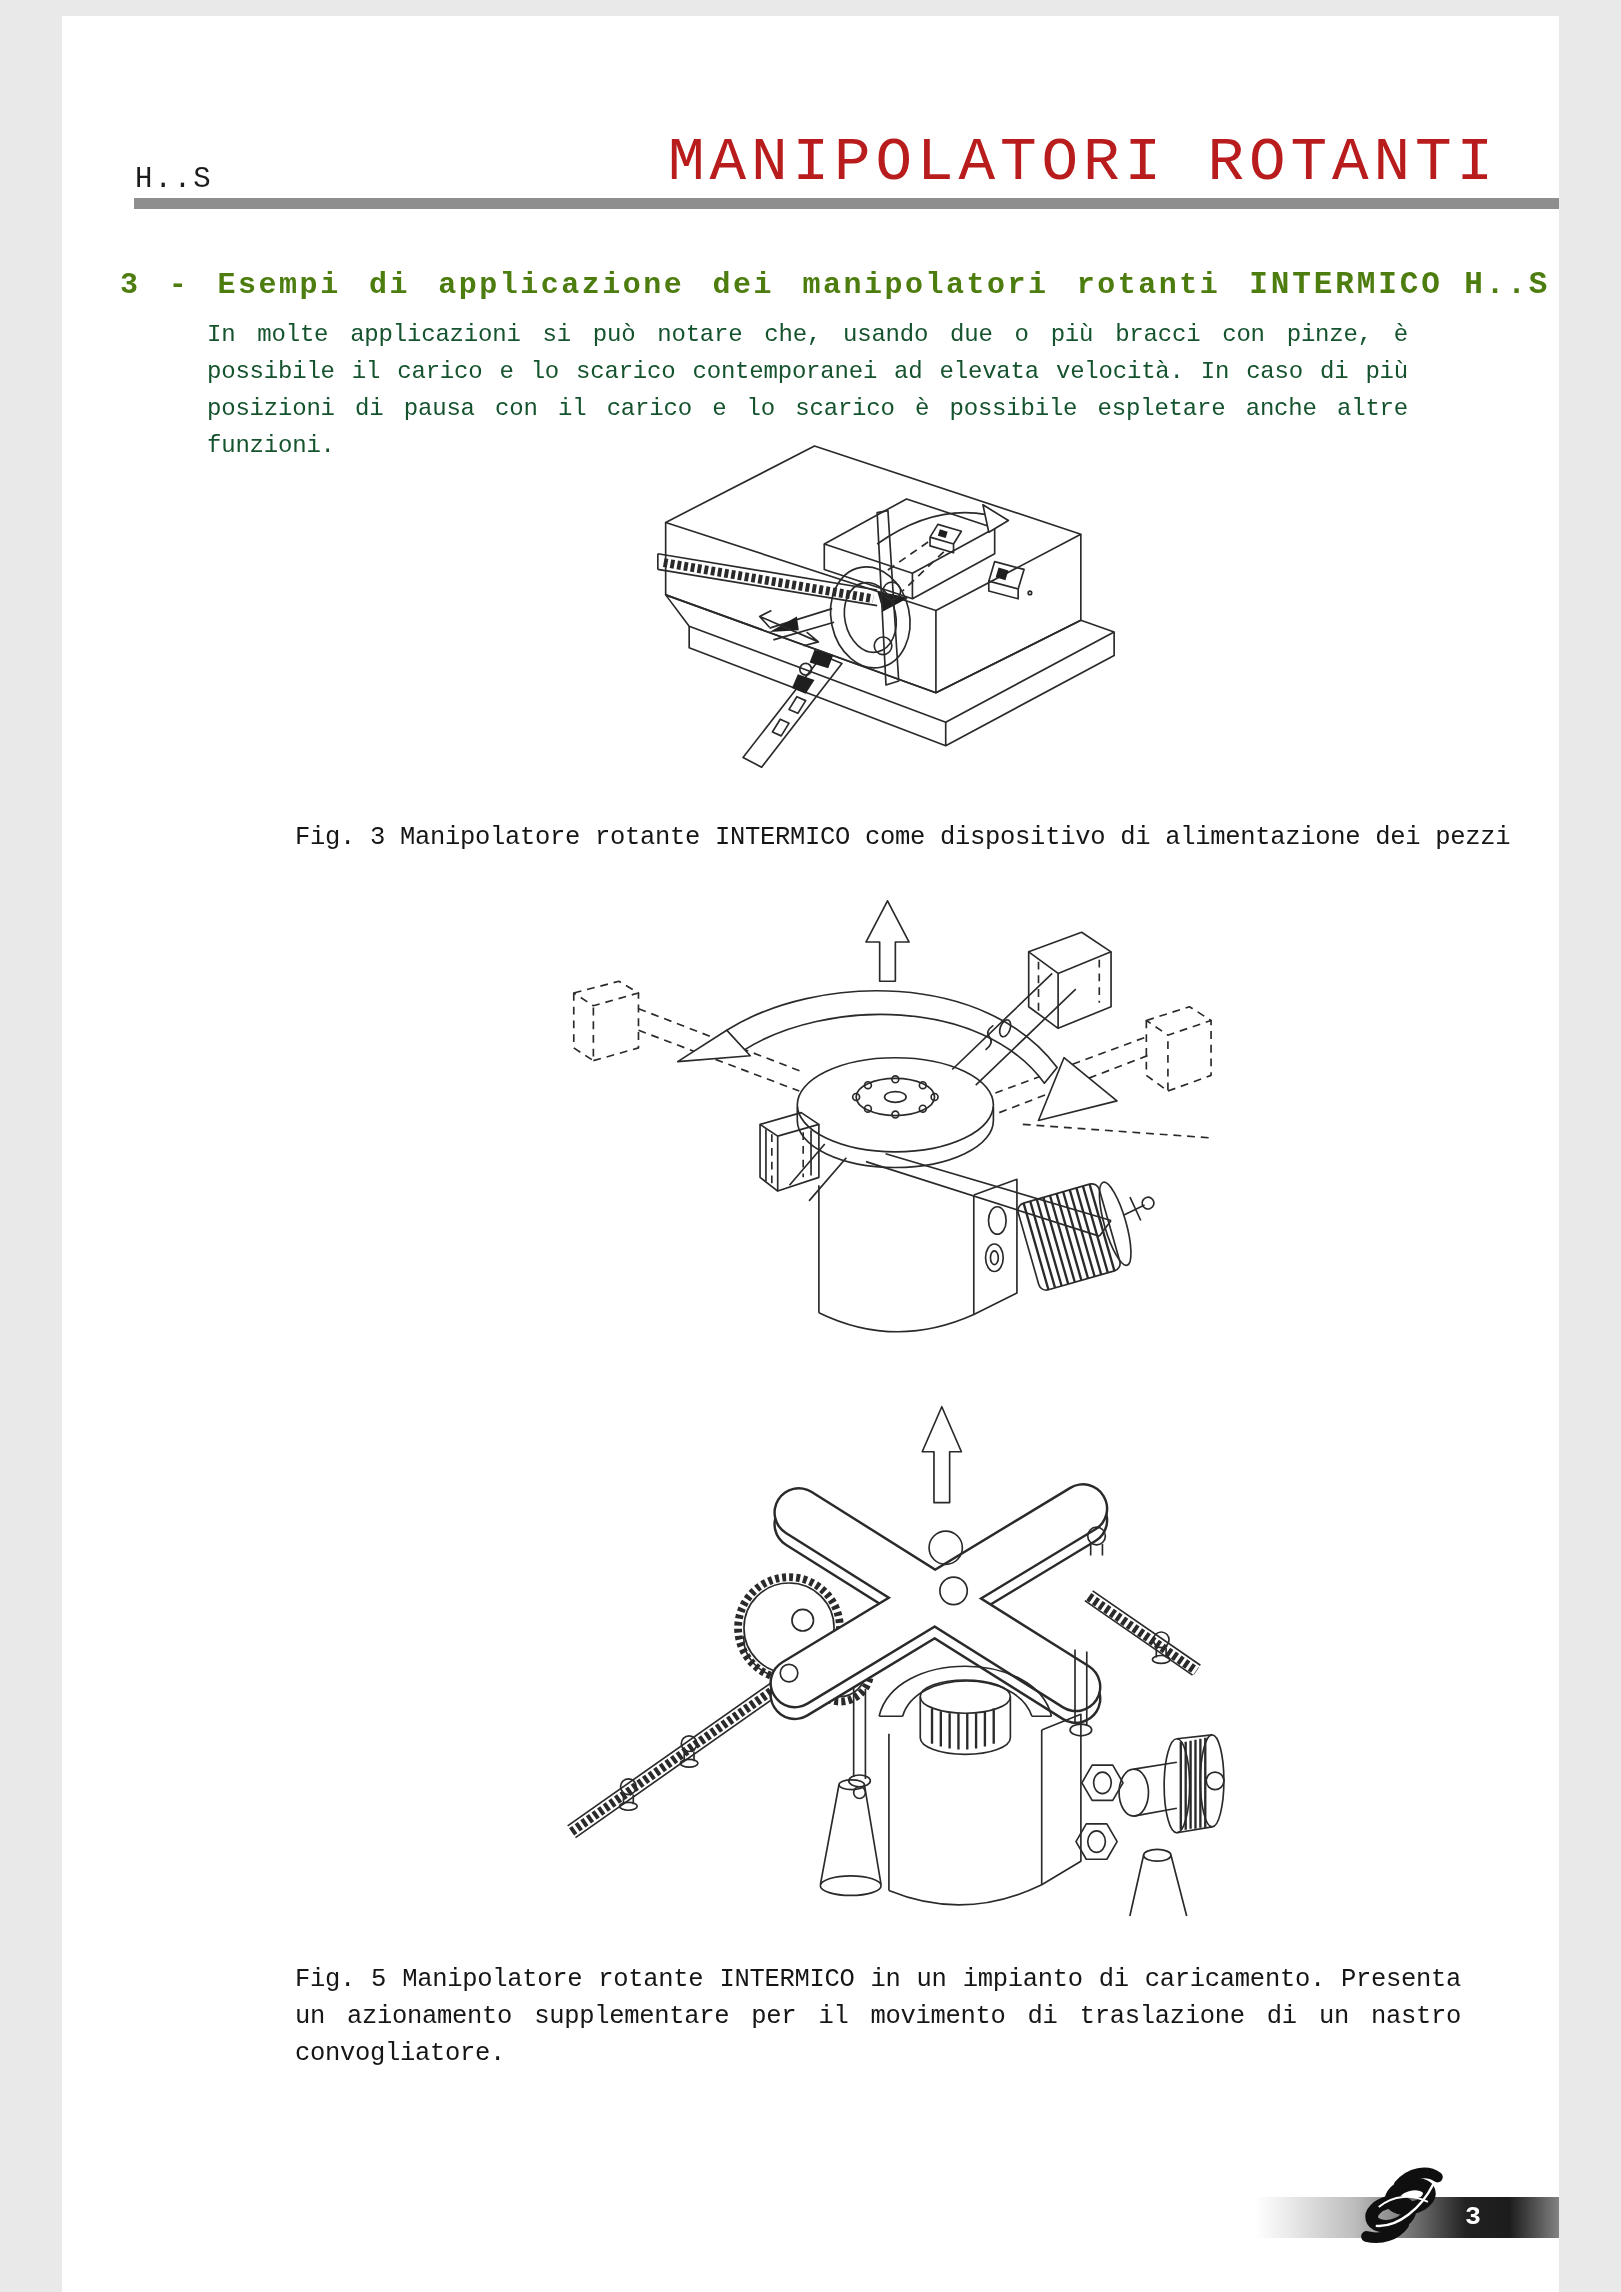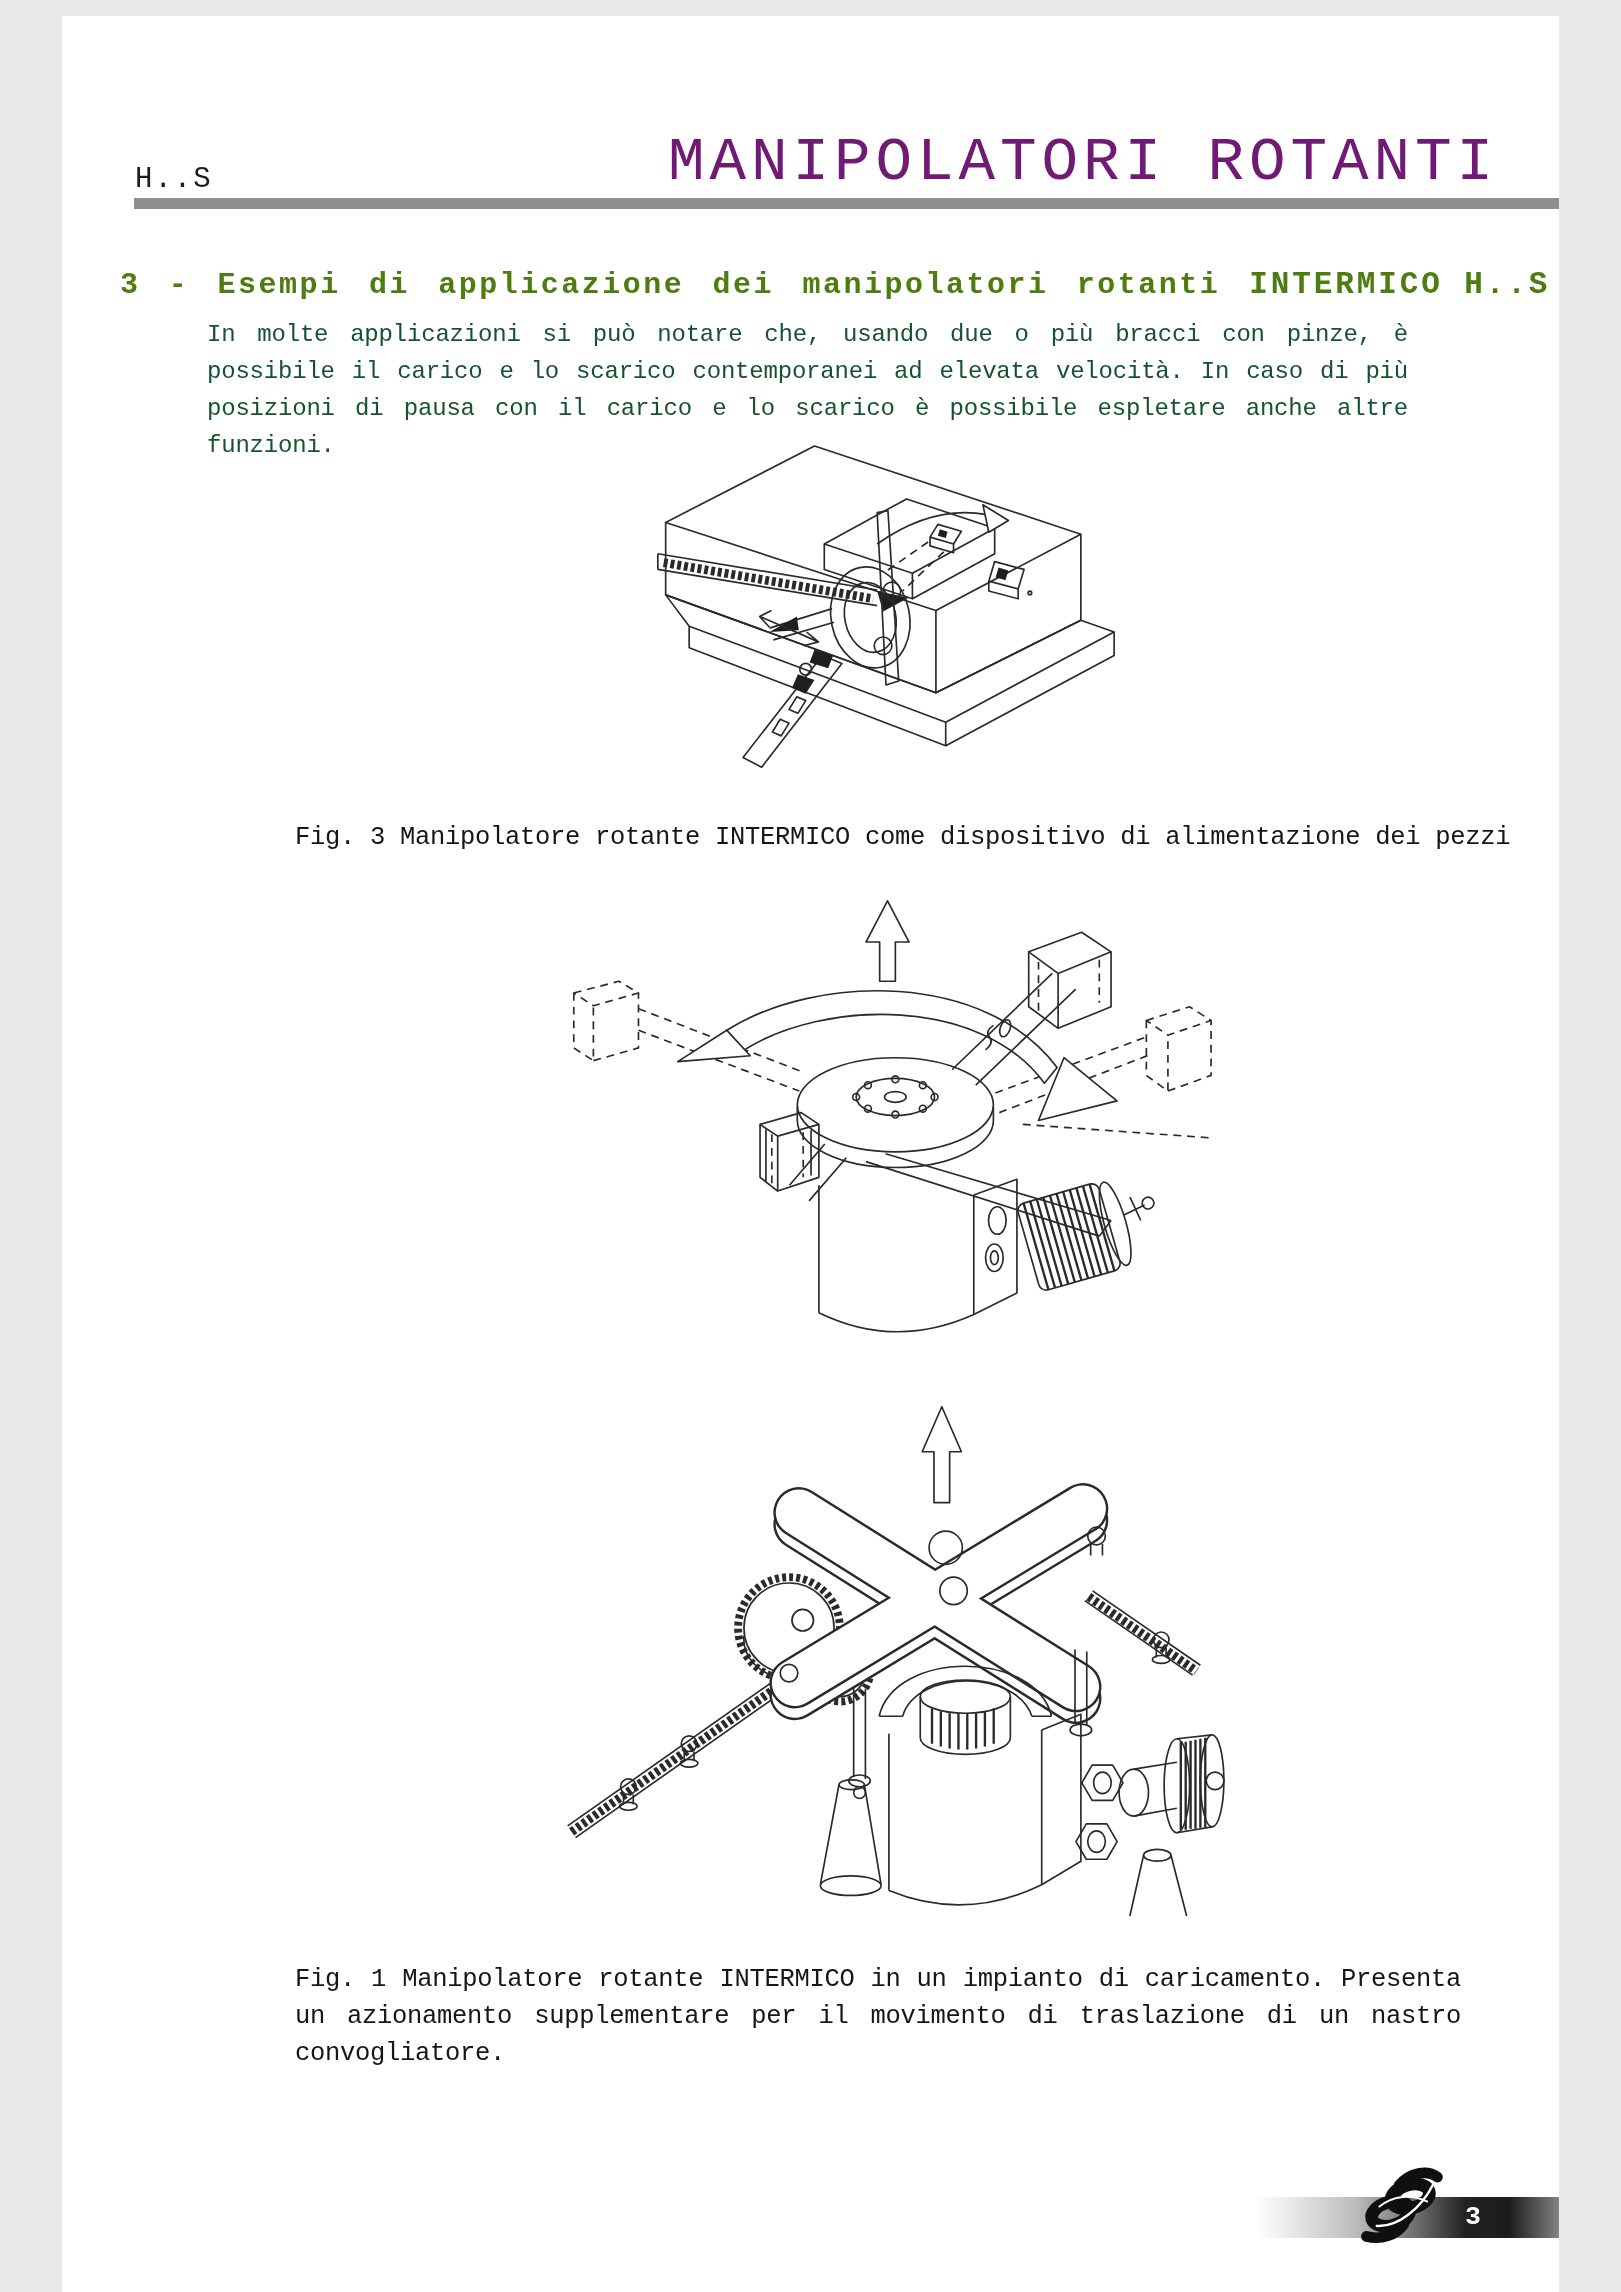--- a/index.html
+++ b/index.html
@@ -1,20 +1,20 @@
 <!DOCTYPE html>
 <html><head>
 <meta charset="utf-8">
 <style>
   html,body{margin:0;padding:0;background:#e9e9e9;}
   .page{position:relative;width:1497px;height:2293px;background:#ffffff;margin:16px auto;
         font-family:Liberation Mono, monospace;color:#1f1f1f;overflow:hidden;}
   .abs{position:absolute;}
   .hs-label{left:73px;top:147px;font-size:29px;letter-spacing:2px;color:#1c1c1c;}
-  .doc-title{right:61px;top:112px;font-size:61px;font-weight:400;letter-spacing:4.9px;color:#701a75;white-space:nowrap;}
+  .doc-title{right:61px;top:112px;font-size:61px;font-weight:400;letter-spacing:4.9px;color:#b91c1c;white-space:nowrap;}
   .rule{left:72px;top:182px;width:1497px;height:10.8px;background:#8e8e8e;}
   .sec-heading{left:58px;top:251px;white-space:nowrap;color:#4d7c0f;font-weight:bold;}
   .sec-heading .h-left{font-size:30px;letter-spacing:2.5px;word-spacing:7.8px;}
   .sec-heading .h-right{font-size:31px;letter-spacing:2.9px;margin-left:29px;}
   .intro{left:145px;top:300px;width:1201px;font-size:24px;line-height:37px;
          letter-spacing:-0.2px;text-align:justify;color:#14532d;}
   .caption{font-size:25.5px;letter-spacing:-0.3px;color:#161616;}
   .cap3{left:233px;top:807px;}
   .cap4{left:233px;top:1345px;}
   .cap5{left:233px;top:1945px;width:1166px;line-height:37px;text-align:justify;}
@@ -234,21 +234,21 @@
     <circle cx="687" cy="396" r="9"></circle>
     <path class="rib" d="M652,356 V446 M657,356 V446 M662,355 V445 M667,354 V445 M672,353 V444 M677,352 V444"></path>
 
     <ellipse cx="316" cy="400" rx="13" ry="5"></ellipse>
     <path d="M303,400 L284,502 M329,400 L346,502"></path>
     <ellipse cx="315" cy="503" rx="31" ry="10"></ellipse>
     <ellipse cx="628" cy="472" rx="14" ry="6"></ellipse>
     <path d="M614,472 L600,534 M642,472 L658,534"></path>
   </svg>
 
-  <div class="abs caption cap5">Fig. 1 Manipolatore rotante INTERMICO in un impianto di caricamento. Presenta un azionamento supplementare per il movimento di traslazione di un nastro convogliatore.</div>
+  <div class="abs caption cap5">Fig. 5 Manipolatore rotante INTERMICO in un impianto di caricamento. Presenta un azionamento supplementare per il movimento di traslazione di un nastro convogliatore.</div>
 
   <div class="abs footer-bar">
     <span class="page-num">3</span>
   </div>
   <svg class="abs logo-box" width="104" height="80" viewBox="0 0 106 82">
     <g transform="rotate(-15 53 41)" fill="none" stroke="#0f0f0f" stroke-linecap="round">
       <ellipse cx="41" cy="45" rx="20" ry="12" stroke-width="13"></ellipse>
       <ellipse cx="65" cy="33" rx="20" ry="12" stroke-width="13"></ellipse>
       <path d="M11,61 C25,69 41,67 51,59" stroke-width="11"></path>
       <path d="M57,19 C71,9 89,11 97,21" stroke-width="11"></path>

